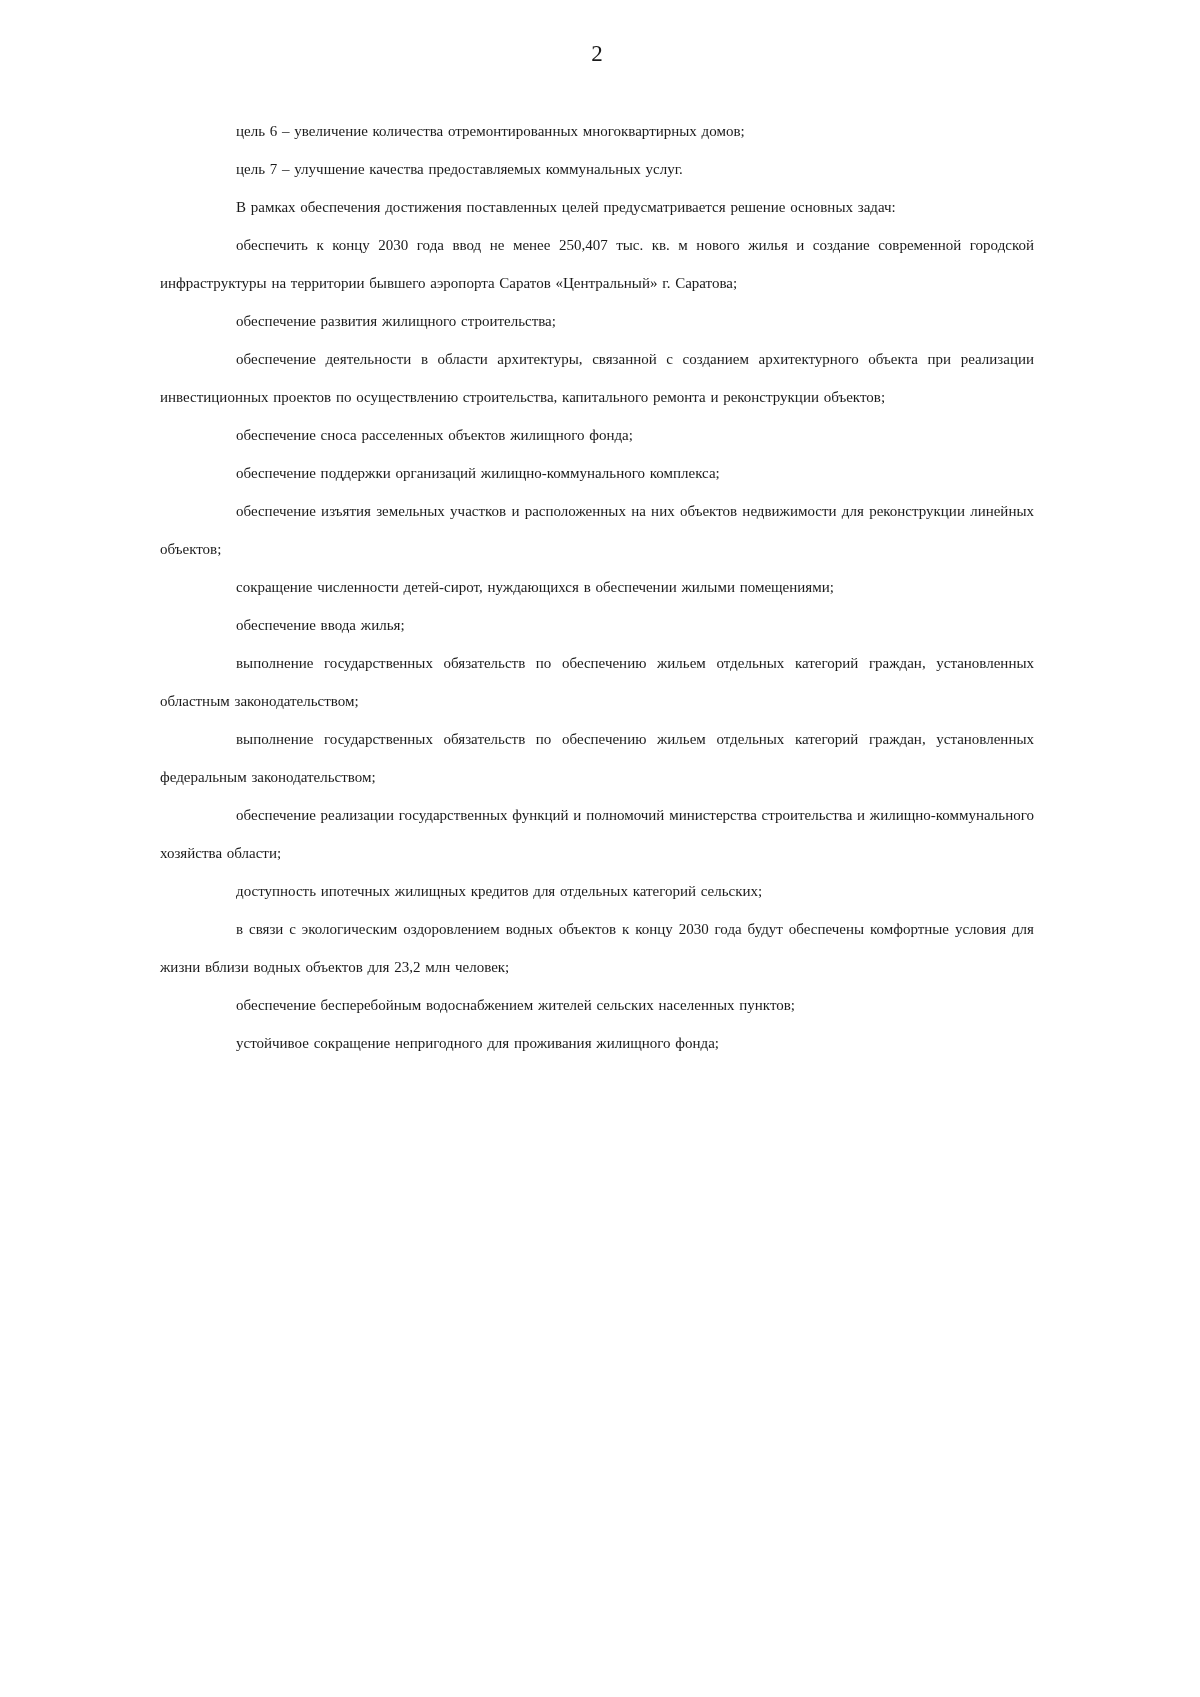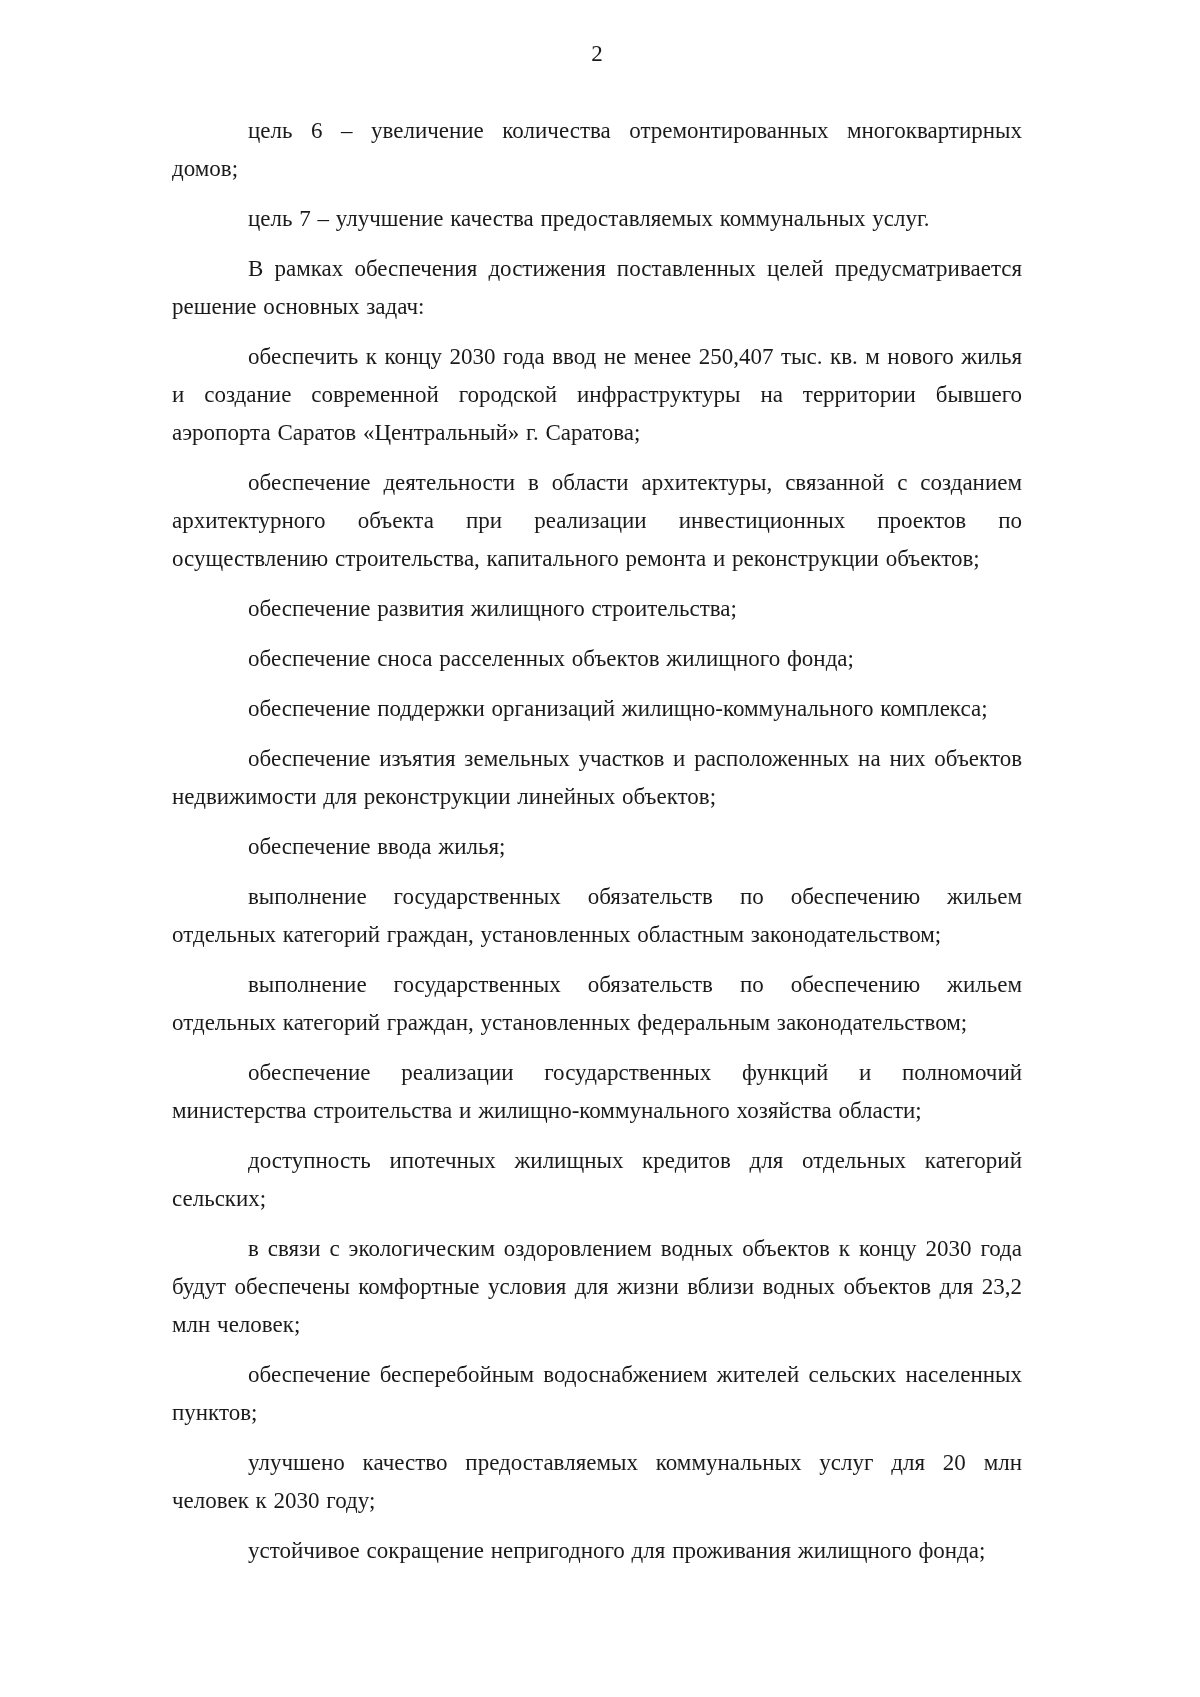--- a/index.html
+++ b/index.html
@@ -20,46 +20,46 @@
     padding: 40px 166px 60px 160px;
     overflow: hidden;
   }
   .page-number {
     text-align: center;
     font-size: 23px;
     line-height: 28px;
     margin-bottom: 44px;
   }
   .doc-body p.para {
-    margin: 12px;
-    font-size: 23px;
+    margin: 0;
+    font-size: 15px;
     line-height: 38px;
     text-align: justify;
     text-indent: 76px;
     word-spacing: 1px;
   }
 </style>
 </head>
 <body>
 
 <div class="page">
   <div class="page-number">2</div>
   <div class="doc-body">
       <p class="para">цель 6 – увеличение количества отремонтированных многоквартирных домов;</p>
       <p class="para">цель 7 – улучшение качества предоставляемых коммунальных услуг.</p>
       <p class="para">В рамках обеспечения достижения поставленных целей предусматривается решение основных задач:</p>
       <p class="para">обеспечить к концу 2030 года ввод не менее 250,407 тыс. кв. м нового жилья и создание современной городской инфраструктуры на территории бывшего аэропорта Саратов «Центральный» г. Саратова;</p>
+      <p class="para">обеспечение развития жилищного строительства;</p>
       <p class="para">обеспечение деятельности в области архитектуры, связанной с созданием архитектурного объекта при реализации инвестиционных проектов по осуществлению строительства, капитального ремонта и реконструкции объектов;</p>
-      <p class="para">обеспечение развития жилищного строительства;</p>
       <p class="para">обеспечение сноса расселенных объектов жилищного фонда;</p>
       <p class="para">обеспечение поддержки организаций жилищно-коммунального комплекса;</p>
       <p class="para">обеспечение изъятия земельных участков и расположенных на них объектов недвижимости для реконструкции линейных объектов;</p>
+      <p class="para">сокращение численности детей-сирот, нуждающихся в обеспечении жилыми помещениями;</p>
       <p class="para">обеспечение ввода жилья;</p>
       <p class="para">выполнение государственных обязательств по обеспечению жильем отдельных категорий граждан, установленных областным законодательством;</p>
       <p class="para">выполнение государственных обязательств по обеспечению жильем отдельных категорий граждан, установленных федеральным законодательством;</p>
       <p class="para">обеспечение реализации государственных функций и полномочий министерства строительства и жилищно-коммунального хозяйства области;</p>
       <p class="para">доступность ипотечных жилищных кредитов для отдельных категорий сельских;</p>
       <p class="para">в связи с экологическим оздоровлением водных объектов к концу 2030 года будут обеспечены комфортные условия для жизни вблизи водных объектов для 23,2 млн человек;</p>
       <p class="para">обеспечение бесперебойным водоснабжением жителей сельских населенных пунктов;</p>
-      <p class="para">улучшено качество предоставляемых коммунальных услуг для 20 млн человек к 2030 году;</p>
       <p class="para">устойчивое сокращение непригодного для проживания жилищного фонда;</p>
     </div>
 </div>
 
 </body></html>

